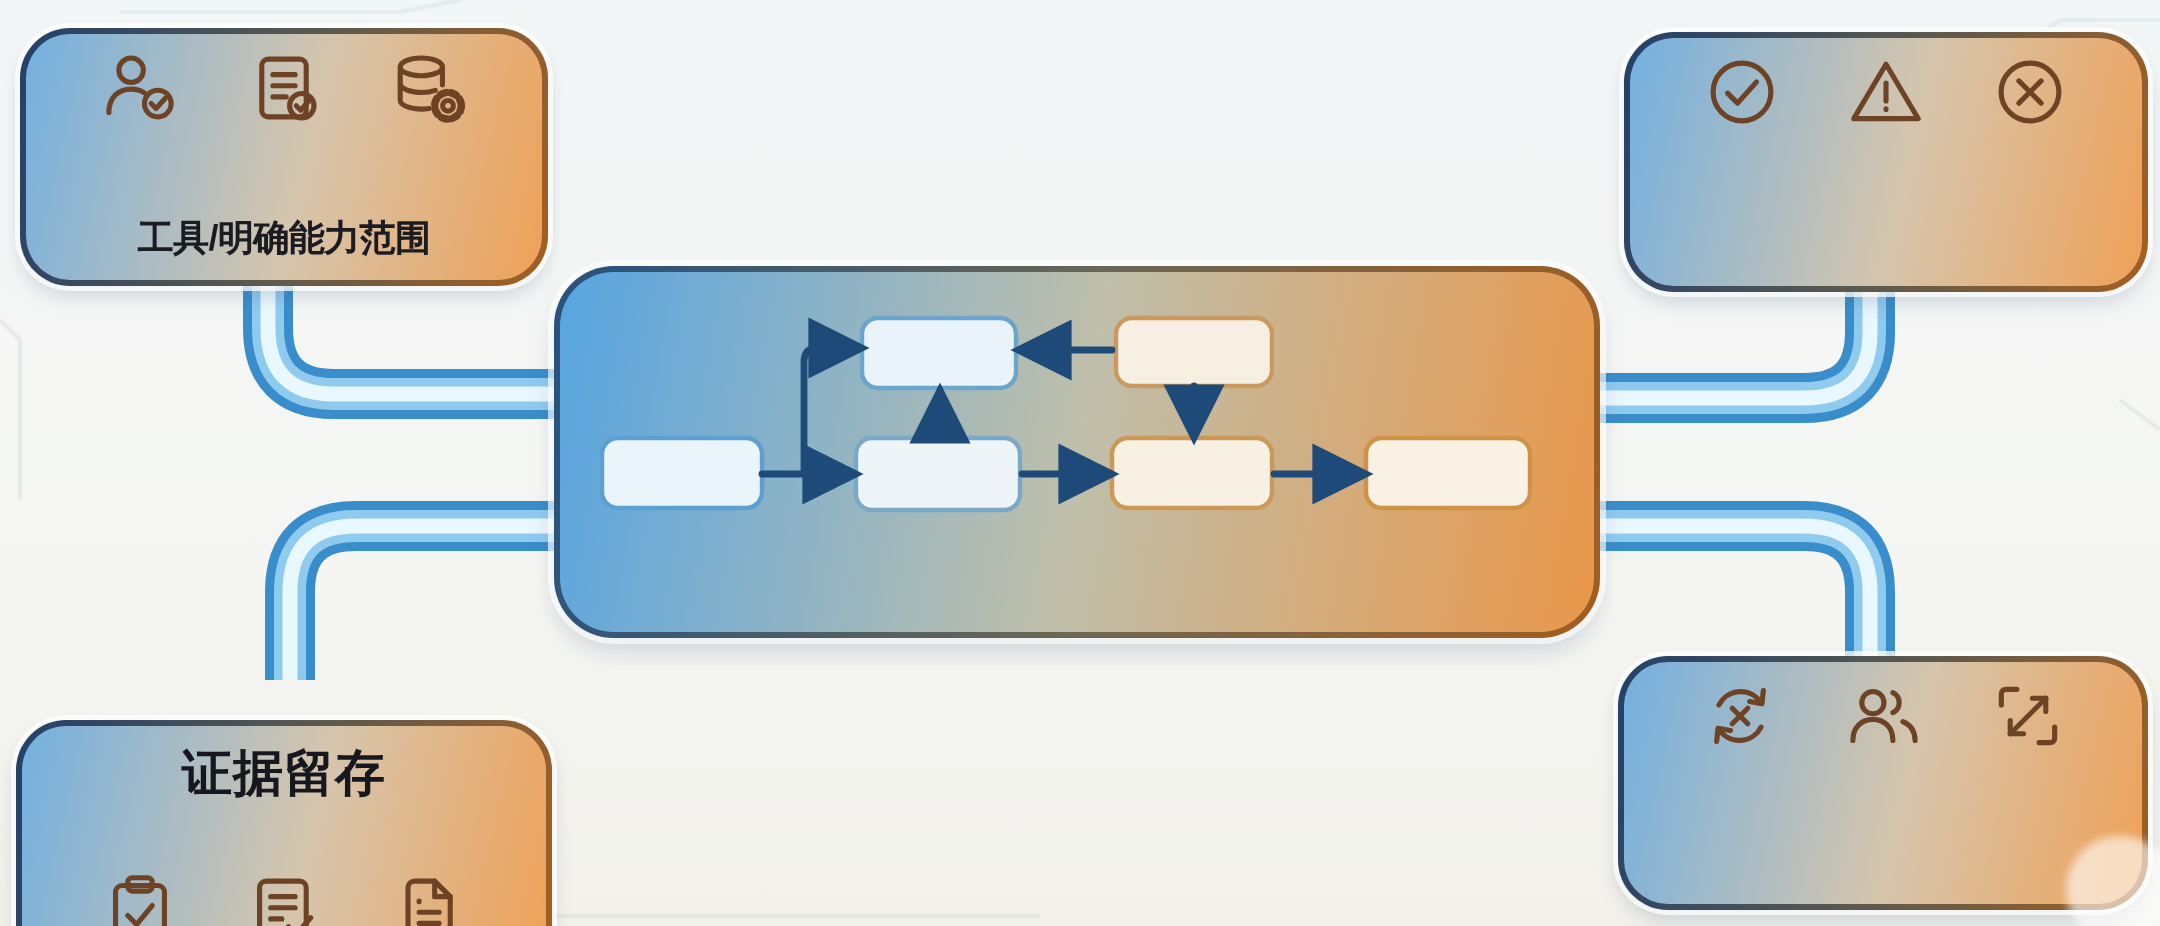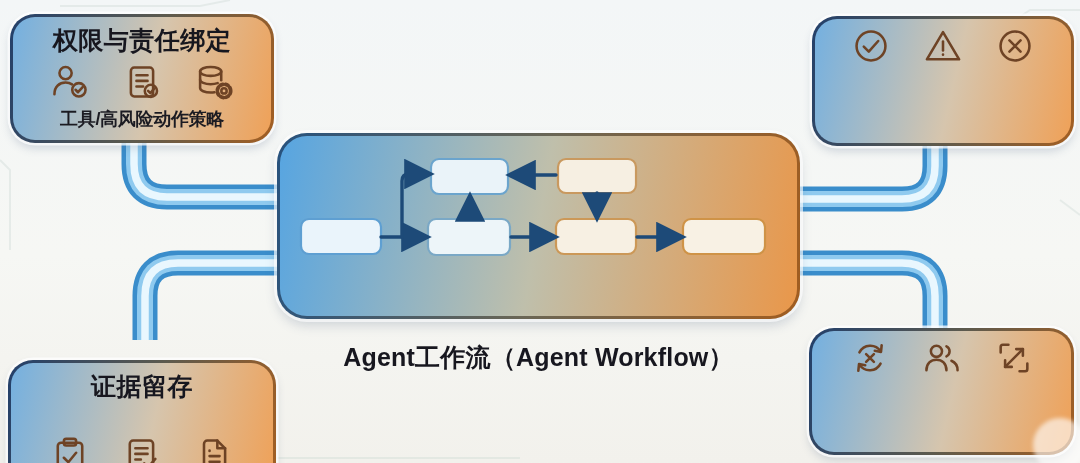--- a/index.html
+++ b/index.html
@@ -83,21 +83,20 @@
     </g>
     <g>
       <use href="#pipe-br" class="p-outer"></use>
         <use href="#pipe-br" class="p-mid"></use>
         <use href="#pipe-br" class="p-core"></use>
     </g>
   </svg>
 
   <div class="card" style="left:10px;top:14px;width:258px;height:123px;">
     <div class="card-inner">
-      <div class="card-title">权限与责任绑定</div>
       <div class="icon-row">
         <span class="icon">
           <svg viewBox="0 0 36 36">
             <circle cx="14" cy="10" r="5.5"></circle>
             <path d="M4 29 c0-7 4.5-10.5 10-10.5 2.2 0 4.2 .5 5.8 1.6"></path>
             <circle cx="26" cy="25" r="6"></circle>
             <path d="M23 25 l2.2 2.2 4.2-4.6"></path>
           </svg>
         </span>
         <span class="icon">
@@ -112,21 +111,21 @@
           <svg viewBox="0 0 36 36">
             <ellipse cx="15" cy="8.5" rx="9.5" ry="4"></ellipse>
             <path d="M5.5 8.5 v15 c0 2.2 4.3 4 9.5 4 1.2 0 2.4-.1 3.5-.3"></path>
             <path d="M24.5 8.5 v8"></path>
             <path d="M5.5 16 c0 2.2 4.3 4 9.5 4 2.4 0 4.6-.35 6.3-.95"></path>
             <circle cx="27" cy="26" r="6" stroke-dasharray="2.6 2.3" style="stroke-width:3.4"></circle>
             <circle cx="27" cy="26" r="2.4"></circle>
           </svg>
         </span>
       </div>
-      <div class="card-sub">工具/高风险动作策略</div>
+      <div class="card-sub">工具/明确能力范围</div>
     </div>
   </div>
 
   <div class="card" style="left:812px;top:16px;width:256px;height:124px;">
     <div class="card-inner">
       <div class="icon-row">
         <span class="icon">
           <svg viewBox="0 0 36 36">
             <circle cx="18" cy="18" r="13"></circle>
             <path d="M11.5 18.5 l4.5 4.5 8.5-9.5"></path>
@@ -230,17 +229,16 @@
           <path d="M122 101 V45 Q122 38 129 38 H148" class="edge" marker-end="url(#ah)"></path>
           <path d="M190 81 V62" class="edge" marker-end="url(#ah)"></path>
           <path d="M276 39 H232" class="edge" marker-end="url(#ah)"></path>
           <path d="M317 57 V80" class="edge" marker-end="url(#ah)"></path>
           <path d="M231 101 H273" class="edge" marker-end="url(#ah)"></path>
           <path d="M357 101 H400" class="edge" marker-end="url(#ah)"></path>
         </svg>
     </div>
   </div>
 
-  <div class="caption">Agent工作流（Agent Workflow）</div>
 
   <div class="watermark"></div>
 
 </div>
 
 </body></html>

